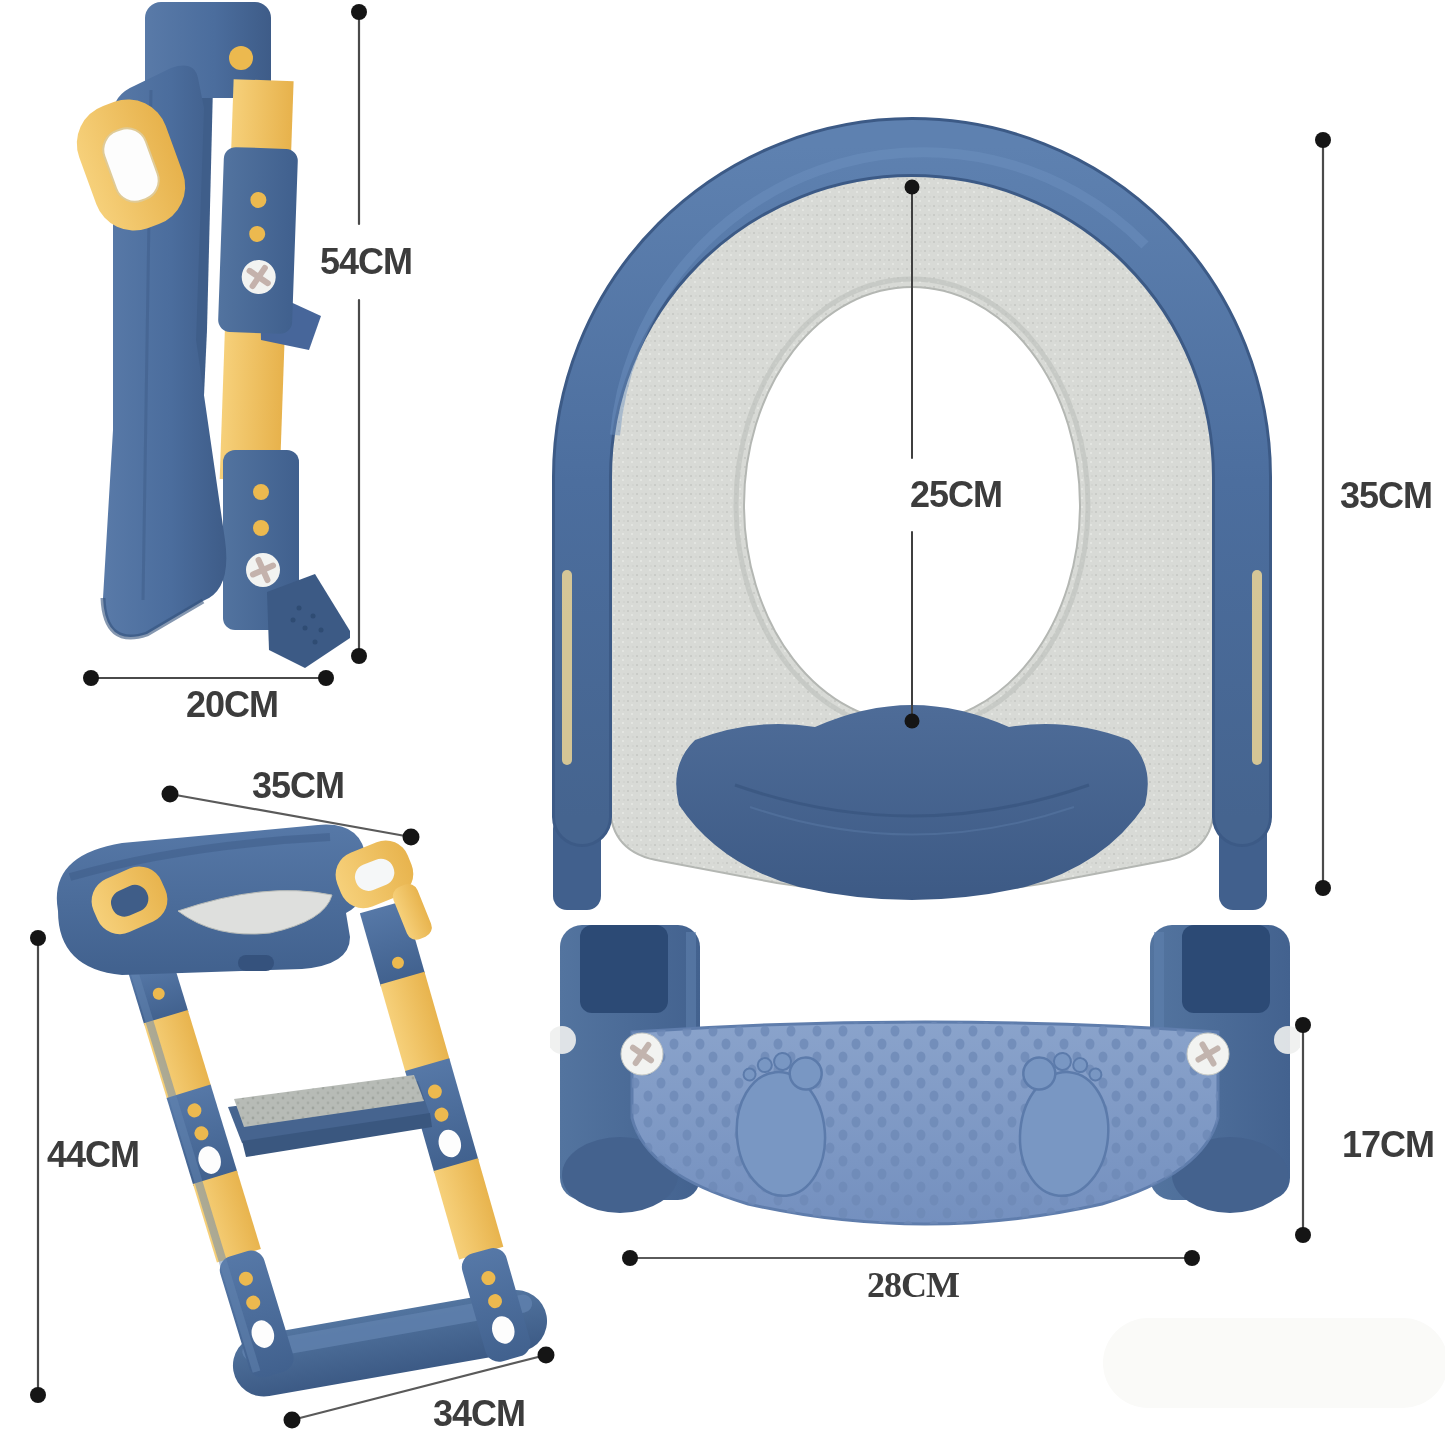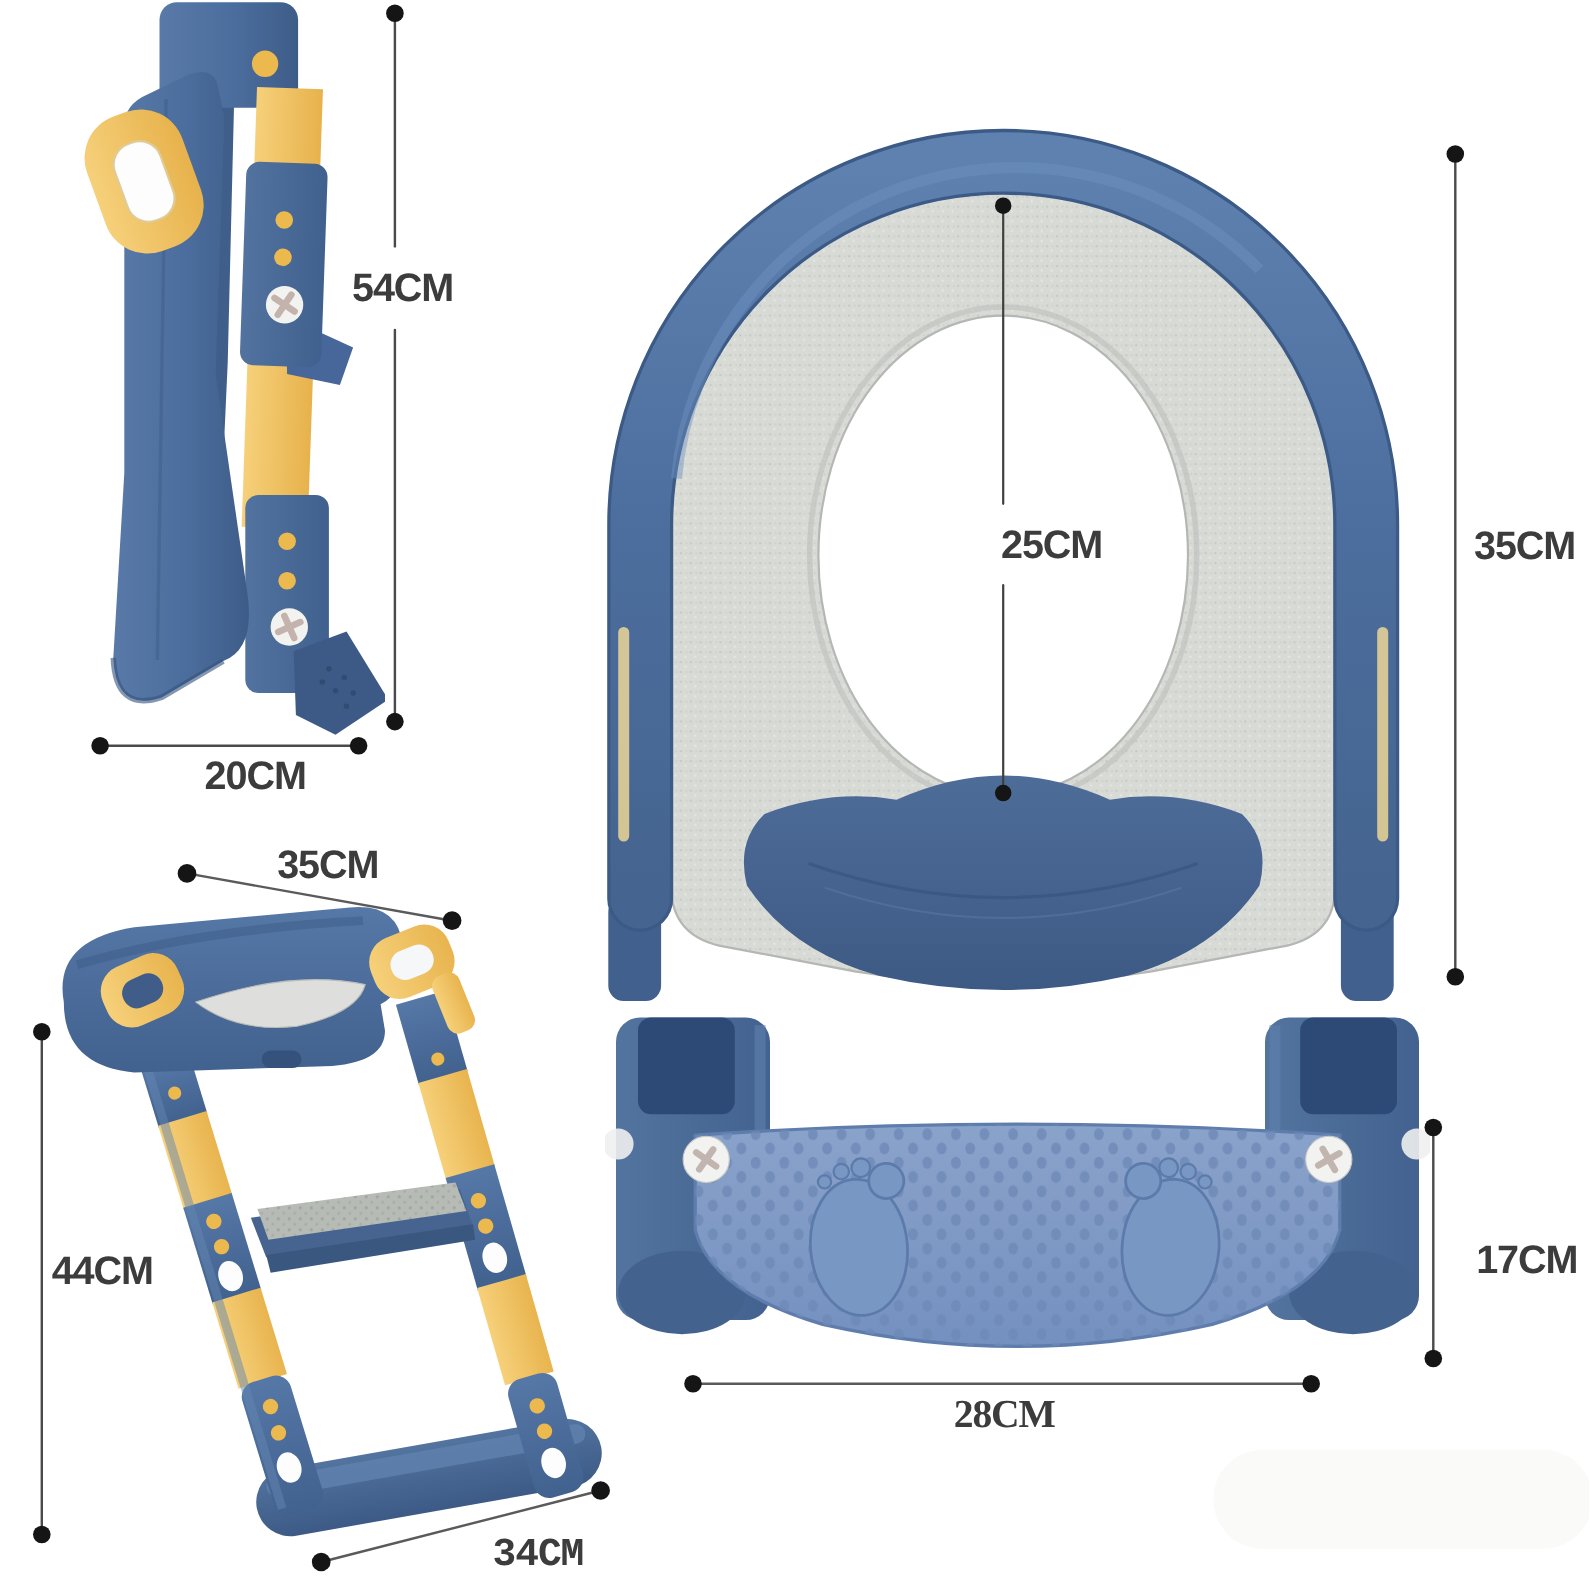--- a/index.html
+++ b/index.html
@@ -357,17 +357,17 @@
       <circle cx="1303" cy="1235" r="8" fill="#151515" stroke="none"></circle>
     </g>
   </svg>
 
   <div class="dim-label" style="left:366px;top:262px;">54CM</div>
   <div class="dim-label" style="left:232px;top:705px;">20CM</div>
   <div class="dim-label" style="left:920px;top:495px;margin-left:36px;">25CM</div>
   <div class="dim-label anchor-left" style="left:1340px;top:496px;">35CM</div>
   <div class="dim-label" style="left:298px;top:786px;">35CM</div>
   <div class="dim-label anchor-left" style="left:47px;top:1155px;">44CM</div>
-  <div class="dim-label" style="left:489px;top:1414px;font-family:Liberation Mono, monospace;">34CM</div>
+  <div class="dim-label" style="left:479px;top:1414px;">34CM</div>
   <div class="dim-label" style="left:913px;top:1285px;font-family:Liberation Serif, serif;">28CM</div>
   <div class="dim-label anchor-left" style="left:1342px;top:1145px;">17CM</div>
 
 </div>
 
 </body></html>

